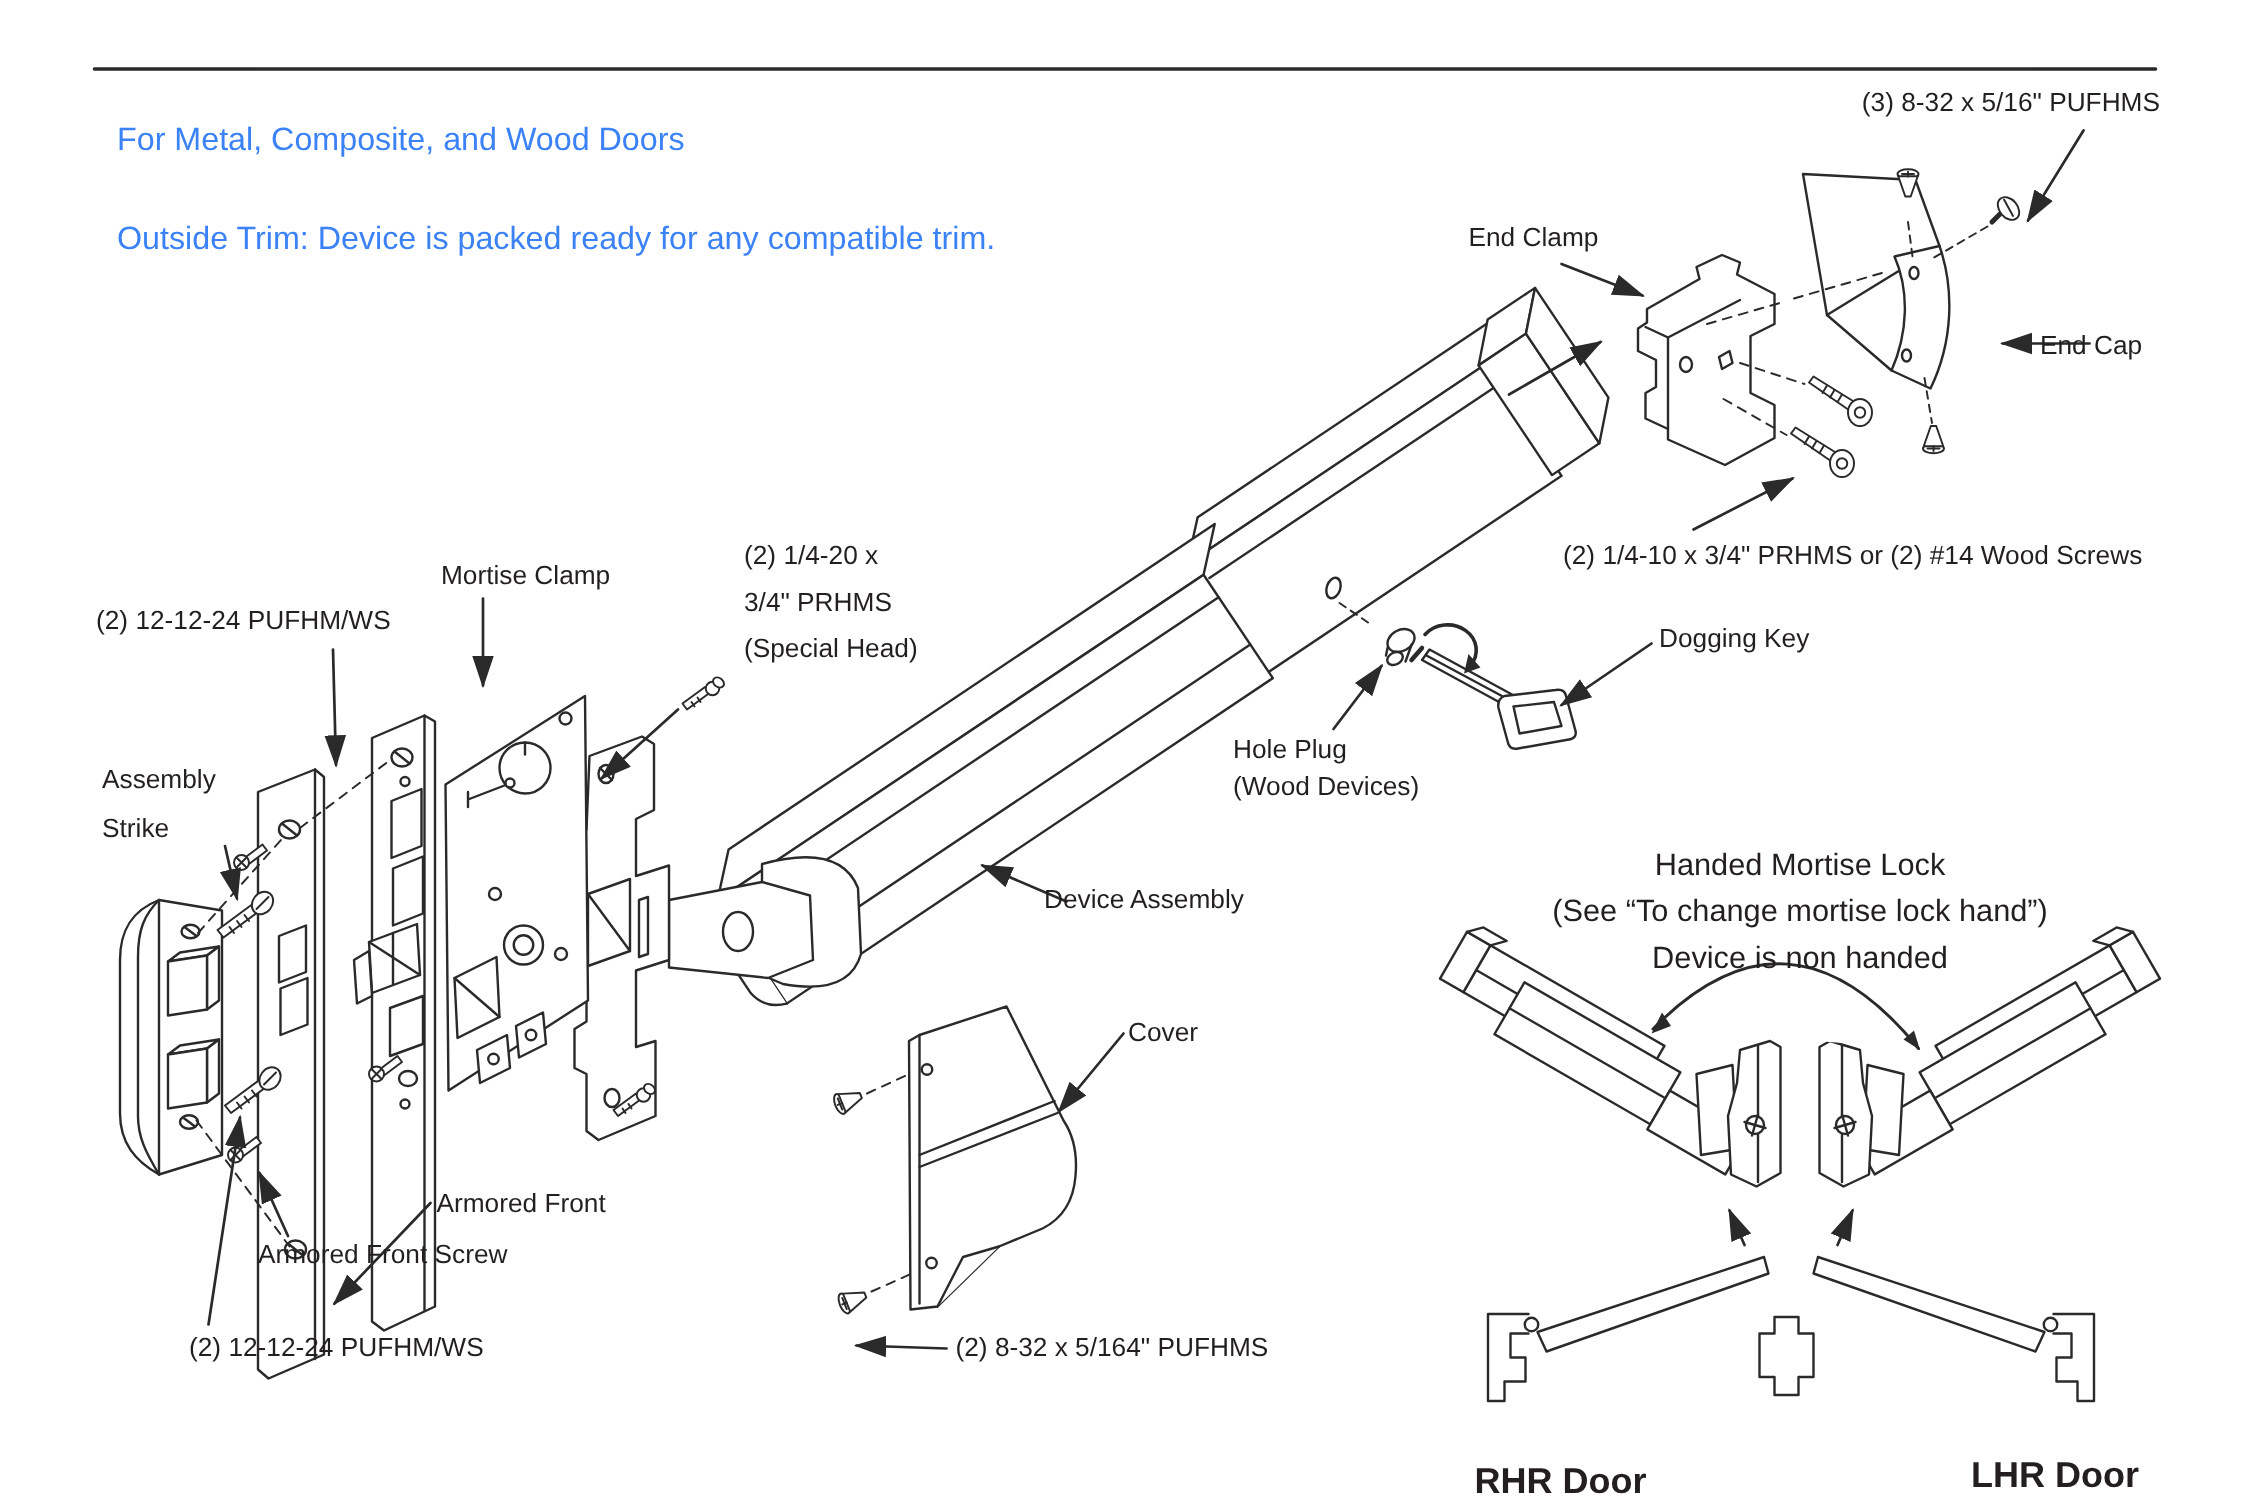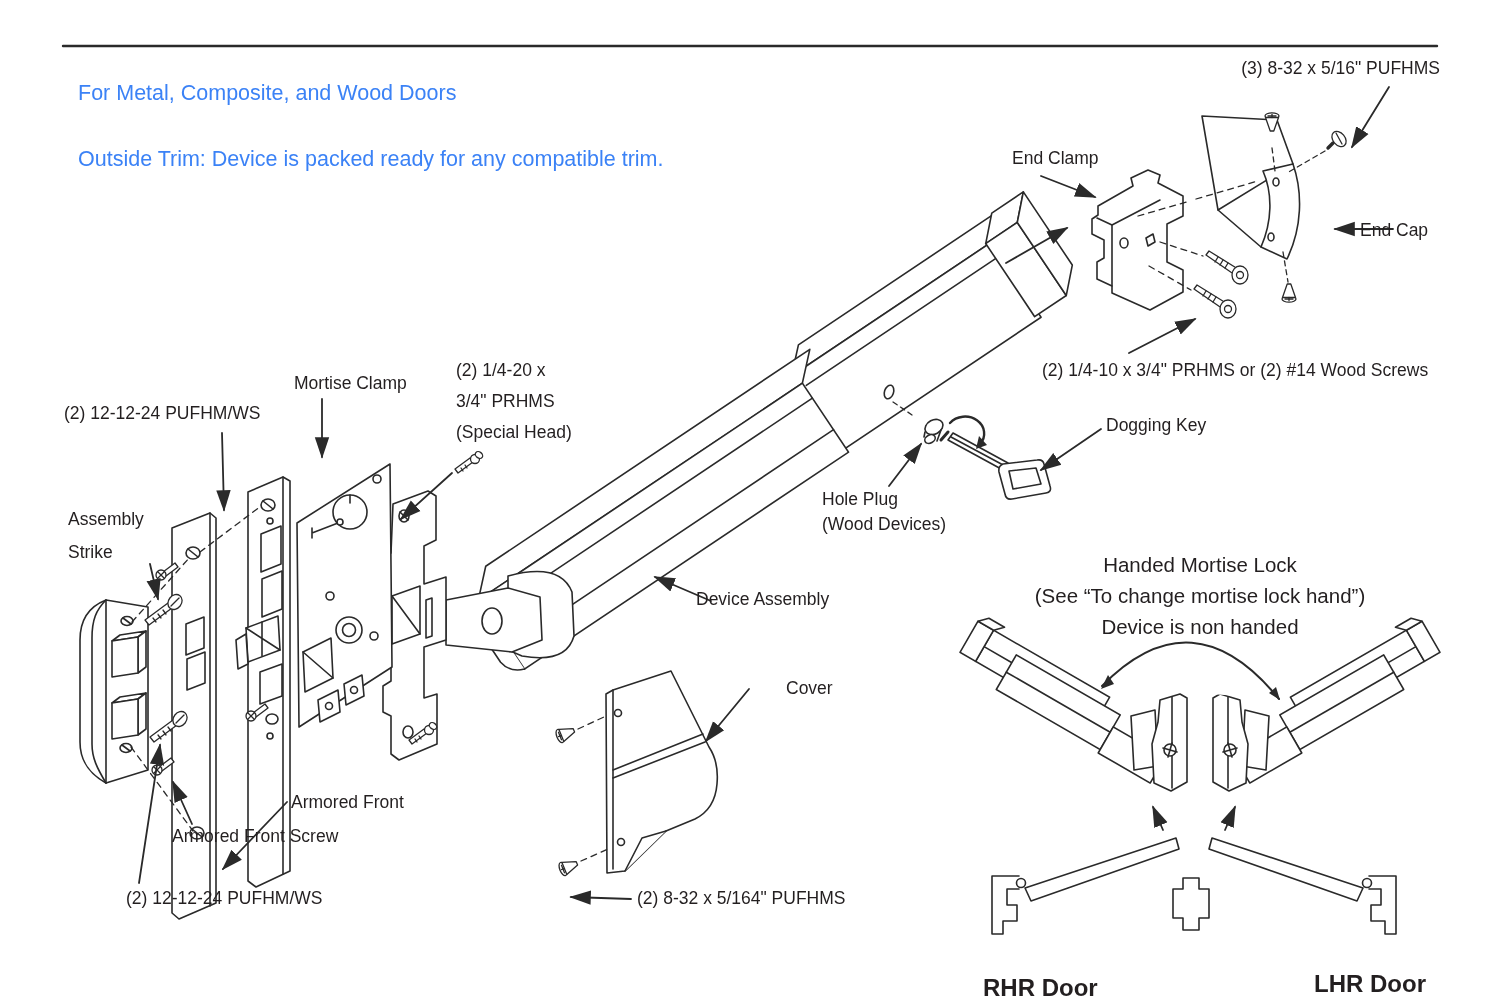--- a/index.html
+++ b/index.html
@@ -3,22 +3,22 @@
 <meta charset="utf-8">
 <style>
   html,body{margin:0;padding:0;background:#fff;}
   .stage{
     position:relative;width:1496px;height:998px;background:#fff;overflow:hidden;
     font-family:"Liberation Sans", sans-serif;color:#231f20;
   }
   .stage svg{position:absolute;left:0;top:0;}
   .lbl{position:absolute;font-size:17.5px;line-height:22px;white-space:nowrap;color:#231f20;}
   .heading{position:absolute;font-size:21.5px;line-height:26px;white-space:nowrap;color:#3b82f6;}
-  .multi{line-height:31px;}
-  .handed{position:absolute;font-size:20.5px;line-height:31px;text-align:center;white-space:nowrap;}
+  .multi{line-height:31px;margin-left:40px;}
+  .handed{position:absolute;font-size:20.5px;line-height:31px;text-align:center;white-space:nowrap;margin-top:12px;}
   .doorlbl{position:absolute;font-size:24px;font-weight:bold;white-space:nowrap;margin-top:36px;}
   .hp{line-height:25px;}
 </style>
 </head>
 <body>
 
 <div class="stage">
 
 <svg width="1496" height="998" viewBox="0 0 1496 998" stroke="#2a2a2a" fill="none" stroke-width="1.6" stroke-linejoin="round" stroke-linecap="round">
   <defs>
@@ -315,21 +315,21 @@
     <line x1="287" y1="802" x2="223" y2="869" marker-end="url(#ah)"></line>
     <line x1="192" y1="824" x2="173" y2="782" marker-end="url(#ah)"></line>
     <line x1="139" y1="883" x2="160" y2="745" marker-end="url(#ah)"></line>
   </g>
 </svg>
 
 <div class="heading" style="left:78px;top:80px">For Metal, Composite, and Wood Doors</div>
 <div class="heading" style="left:78px;top:146px">Outside Trim: Device is packed ready for any compatible trim.</div>
 
 <div class="lbl" style="left:1200px;top:57px;width:240px;text-align:right">(3) 8-32 x 5/16" PUFHMS</div>
-<div class="lbl" style="left:1012px;top:147px">End Clamp</div>
+<div class="lbl" style="left:979px;top:147px">End Clamp</div>
 <div class="lbl" style="left:1360px;top:219px">End Cap</div>
 <div class="lbl" style="left:1042px;top:359px">(2) 1/4-10 x 3/4" PRHMS or (2) #14 Wood Screws</div>
 <div class="lbl" style="left:1106px;top:414px">Dogging Key</div>
 
 <div class="lbl hp" style="left:822px;top:487px;width:130px">
   <div>Hole Plug</div>
   <div>(Wood Devices)</div>
 </div>
 
 <div class="lbl" style="left:294px;top:372px">Mortise Clamp</div>
@@ -341,21 +341,21 @@
 </div>
 
 <div class="lbl" style="left:64px;top:402px">(2) 12-12-24 PUFHM/WS</div>
 
 <div class="lbl" style="left:68px;top:503px;line-height:33px">
   <div>Assembly</div>
   <div>Strike</div>
 </div>
 
 <div class="lbl" style="left:696px;top:588px">Device Assembly</div>
-<div class="lbl" style="left:786px;top:677px">Cover</div>
+<div class="lbl" style="left:752px;top:677px">Cover</div>
 <div class="lbl" style="left:291px;top:791px">Armored Front</div>
 <div class="lbl" style="left:172px;top:825px">Armored Front Screw</div>
 <div class="lbl" style="left:126px;top:887px">(2) 12-12-24 PUFHM/WS</div>
 <div class="lbl" style="left:637px;top:887px">(2) 8-32 x 5/164" PUFHMS</div>
 
 <div class="handed" style="left:988px;top:549px;width:424px">
   <div>Handed Mortise Lock</div>
   <div>(See “To change mortise lock hand”)</div>
   <div>Device is non handed</div>
 </div>

